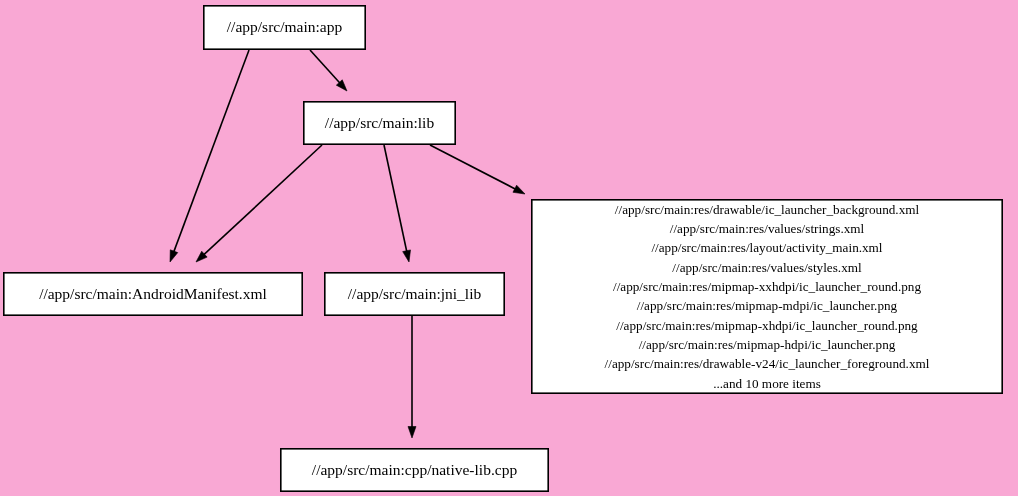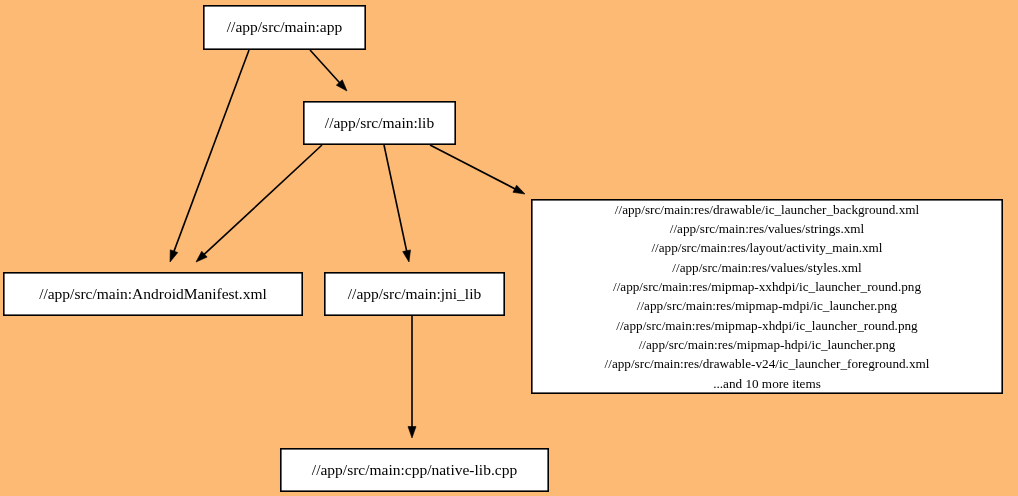--- a/index.html
+++ b/index.html
@@ -11,21 +11,21 @@
   body {
     width: 1018px;
     height: 496px;
     overflow: hidden;
     font-family: "Liberation Serif", "DejaVu Serif", serif;
   }
   #graph-root {
     position: relative;
     width: 1018px;
     height: 496px;
-    background: #fdba74;
+    background: #f9a8d4;
   }
   svg#graph-canvas {
     display: block;
     width: 1018px;
     height: 496px;
   }
   .node-box {
     fill: #ffffff;
     stroke: #000000;
     stroke-width: 1.6;

